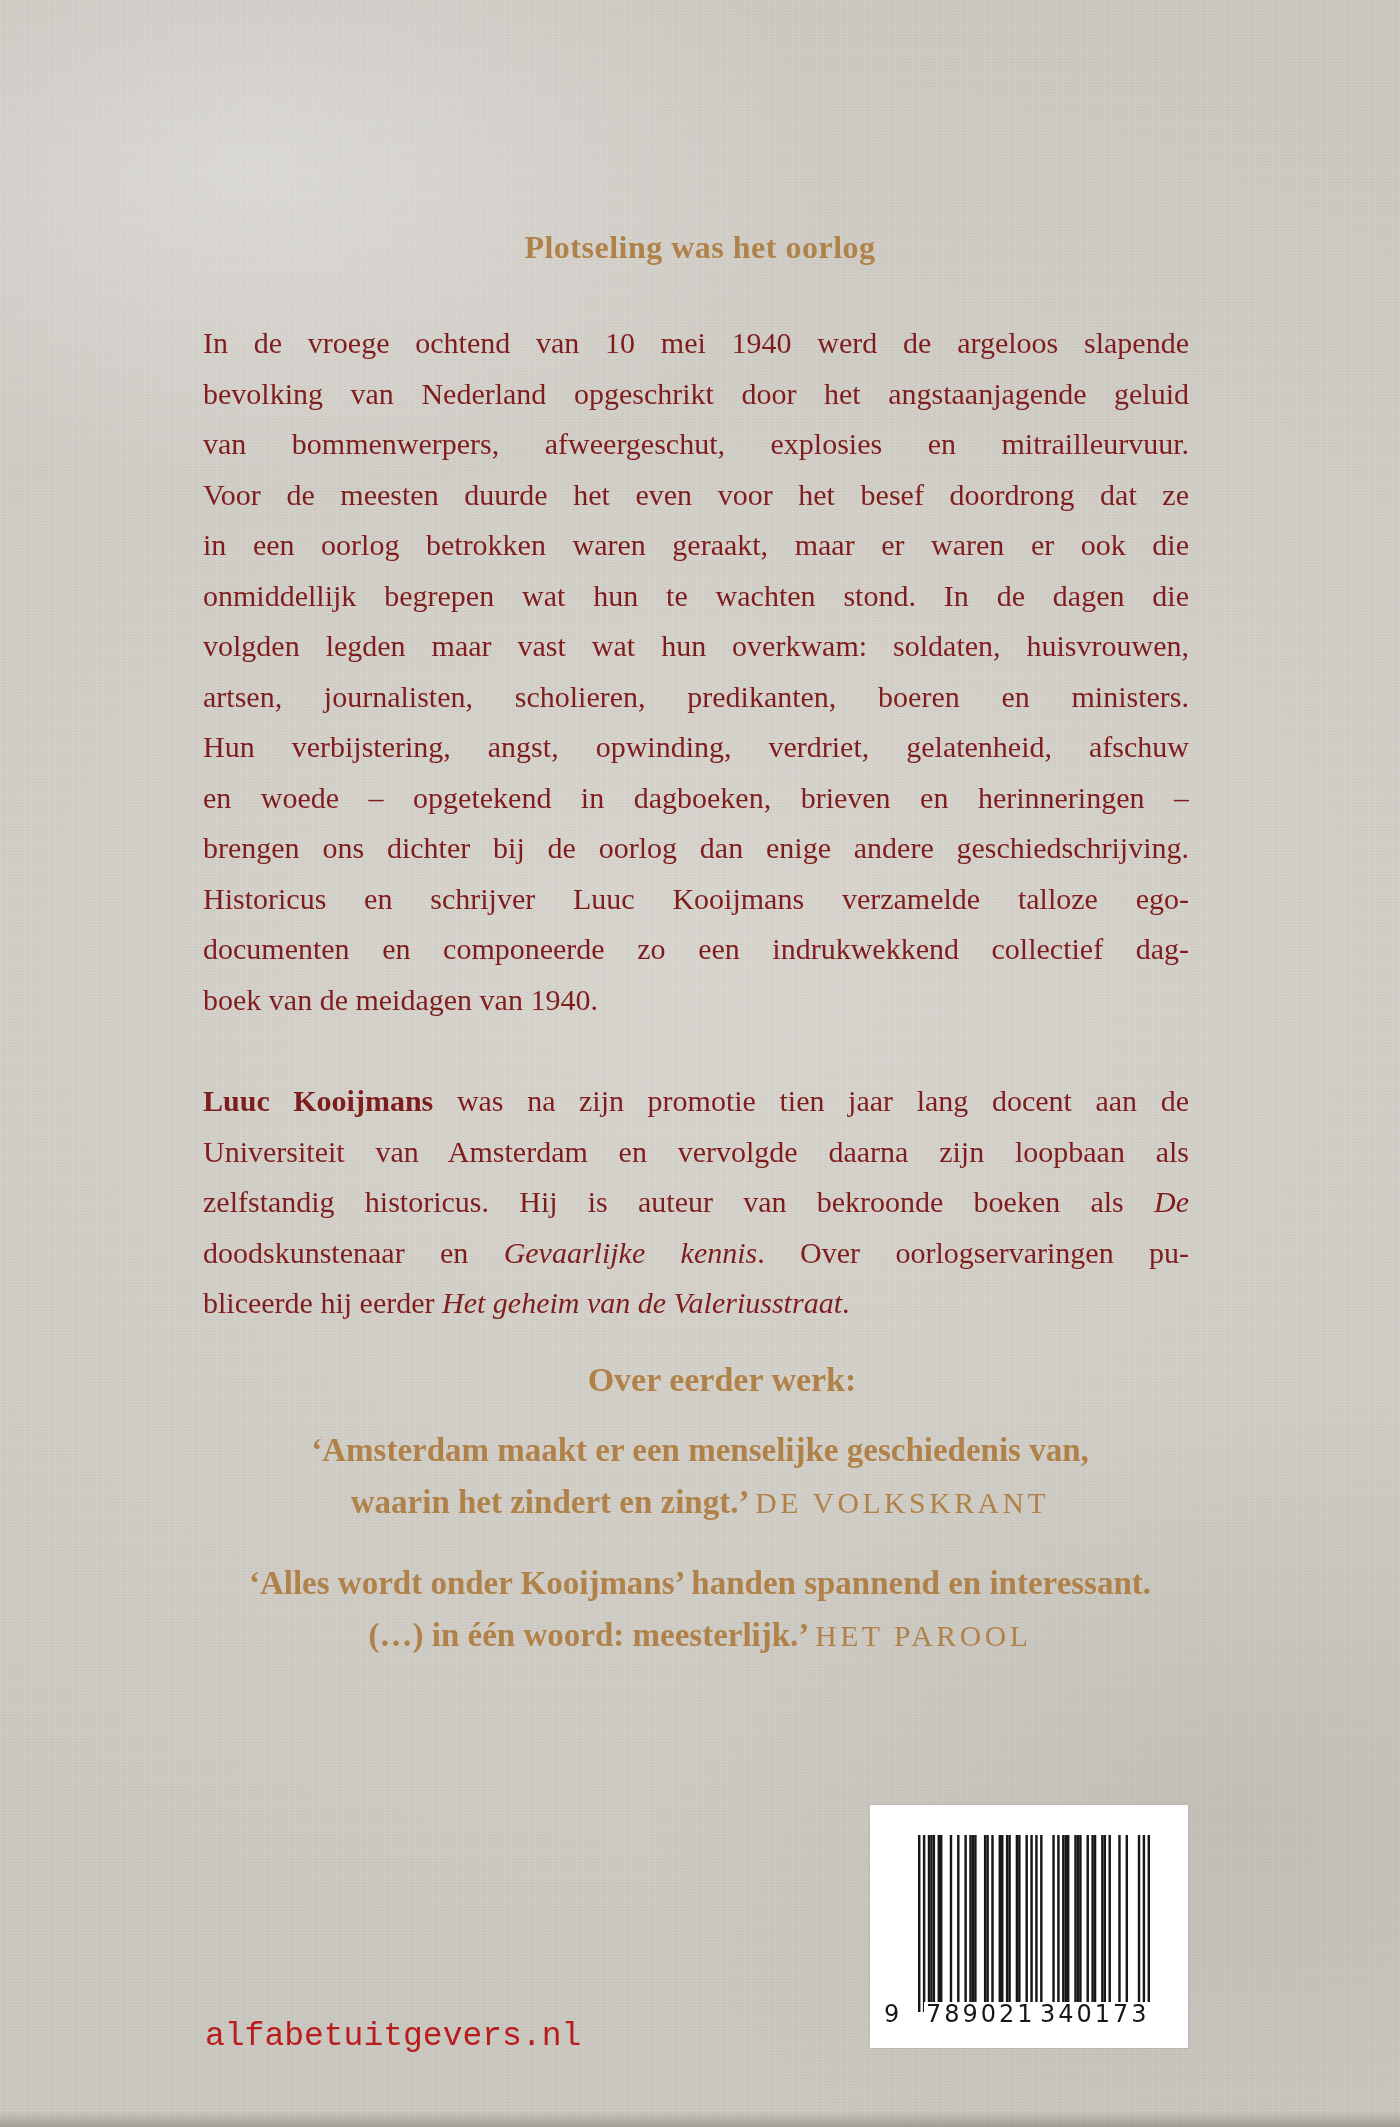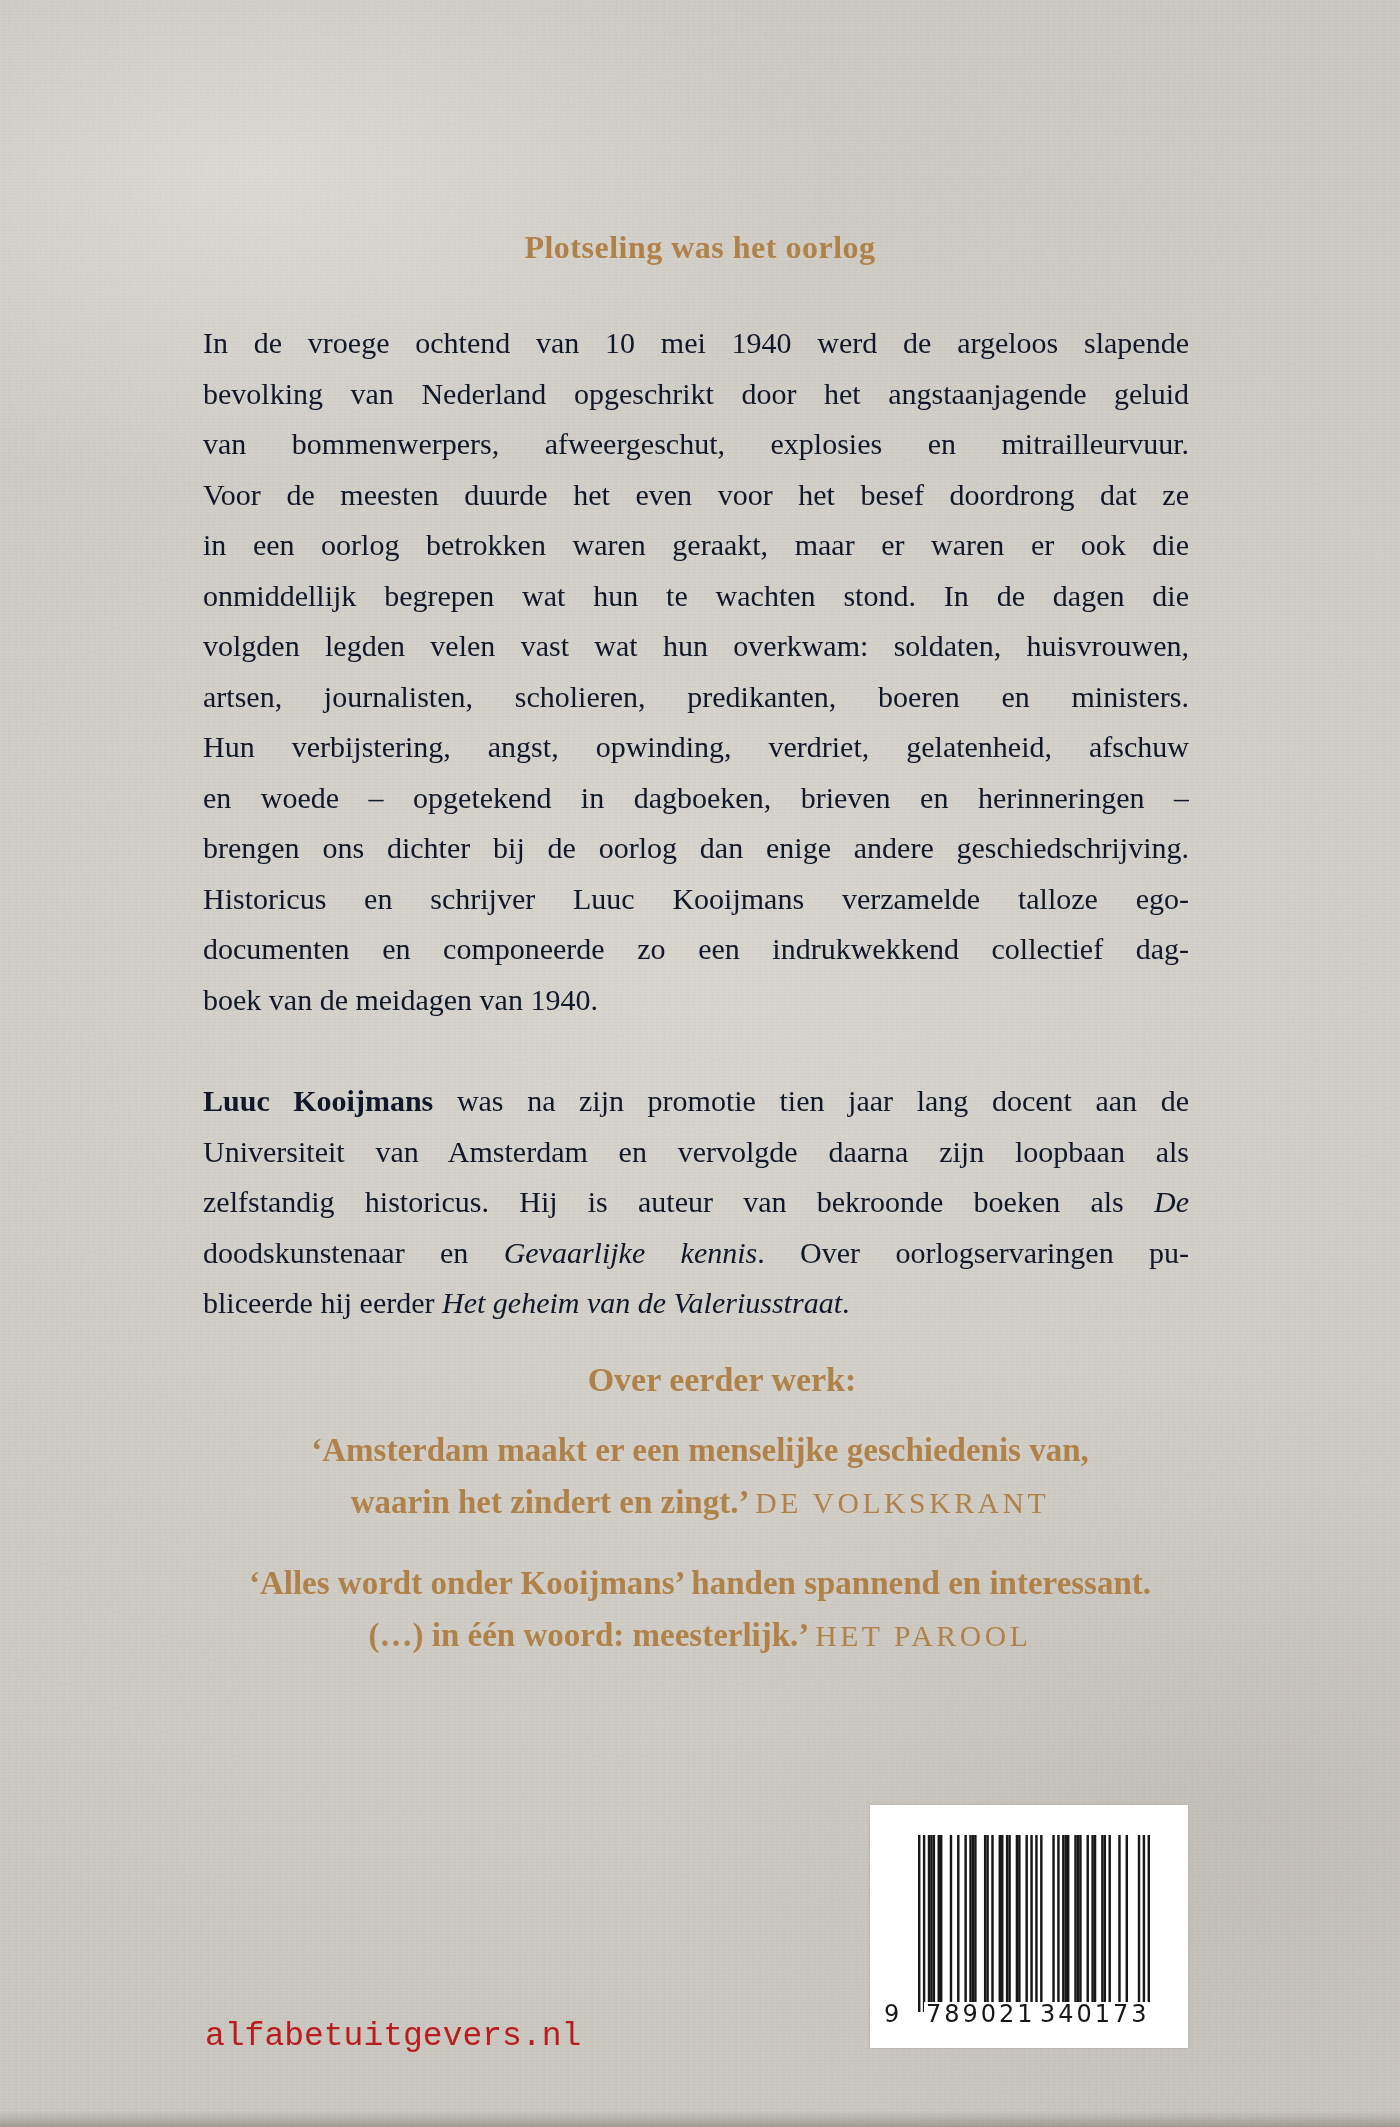--- a/index.html
+++ b/index.html
@@ -19,21 +19,21 @@
   }
   .bottom-edge {
     position: absolute; left: 0; right: 0; bottom: 0; height: 16px; pointer-events: none;
     background: linear-gradient(to top, rgba(96,91,83,.38), rgba(96,91,83,0));
   }
   .title {
     position: absolute; left: 0; right: 0; top: 196px;
     text-align: center; font-size: 32px; line-height: 60px; font-weight: 700;
     letter-spacing: .5px;
   }
-  .block { position: absolute; left: 203px; width: 986px; color: #0f172a; }
+  .block { position: absolute; left: 203px; width: 986px; color: #7f1d1d; }
   .synopsis { top: 318px; font-size: 30px; line-height: 50.5px; }
   .bio      { top: 1060px; font-size: 30px; line-height: 50.5px; margin-top: 16px; }
   .synopsis .tline, .bio .tline { text-align: justify; text-align-last: justify; height: 50.5px; overflow: hidden; }
   .synopsis .tline:last-child, .bio .tline:last-child { text-align-last: left; }
   .reviews-heading {
     position: absolute; left: 0; right: 0; top: 1355px;
     text-align: center; font-size: 34px; line-height: 50px; font-weight: 700; padding-left: 44px;
   }
   .quote {
     position: absolute; left: 100px; width: 1200px;
@@ -72,21 +72,21 @@
 
 <h1 class="title gold">Plotseling was het oorlog</h1>
 
 <div class="block synopsis">
     <div class="tline"><span>In de vroege ochtend van 10 mei 1940 werd de argeloos slapende</span></div>
     <div class="tline"><span>bevolking van Nederland opgeschrikt door het angstaanjagende geluid</span></div>
     <div class="tline"><span>van bommenwerpers, afweergeschut, explosies en mitrailleurvuur.</span></div>
     <div class="tline"><span>Voor de meesten duurde het even voor het besef doordrong dat ze</span></div>
     <div class="tline"><span>in een oorlog betrokken waren geraakt, maar er waren er ook die</span></div>
     <div class="tline"><span>onmiddellijk begrepen wat hun te wachten stond. In de dagen die</span></div>
-    <div class="tline"><span>volgden legden velen vast wat hun overkwam: soldaten, huisvrouwen,</span></div>
+    <div class="tline"><span>volgden legden maar vast wat hun overkwam: soldaten, huisvrouwen,</span></div>
     <div class="tline"><span>artsen, journalisten, scholieren, predikanten, boeren en ministers.</span></div>
     <div class="tline"><span>Hun verbijstering, angst, opwinding, verdriet, gelatenheid, afschuw</span></div>
     <div class="tline"><span>en woede – opgetekend in dagboeken, brieven en herinneringen –</span></div>
     <div class="tline"><span>brengen ons dichter bij de oorlog dan enige andere geschiedschrijving.</span></div>
     <div class="tline"><span>Historicus en schrijver Luuc Kooijmans verzamelde talloze ego-</span></div>
     <div class="tline"><span>documenten en componeerde zo een indrukwekkend collectief dag-</span></div>
     <div class="tline"><span>boek van de meidagen van 1940.</span></div>
   </div>
 
 <div class="block bio">

